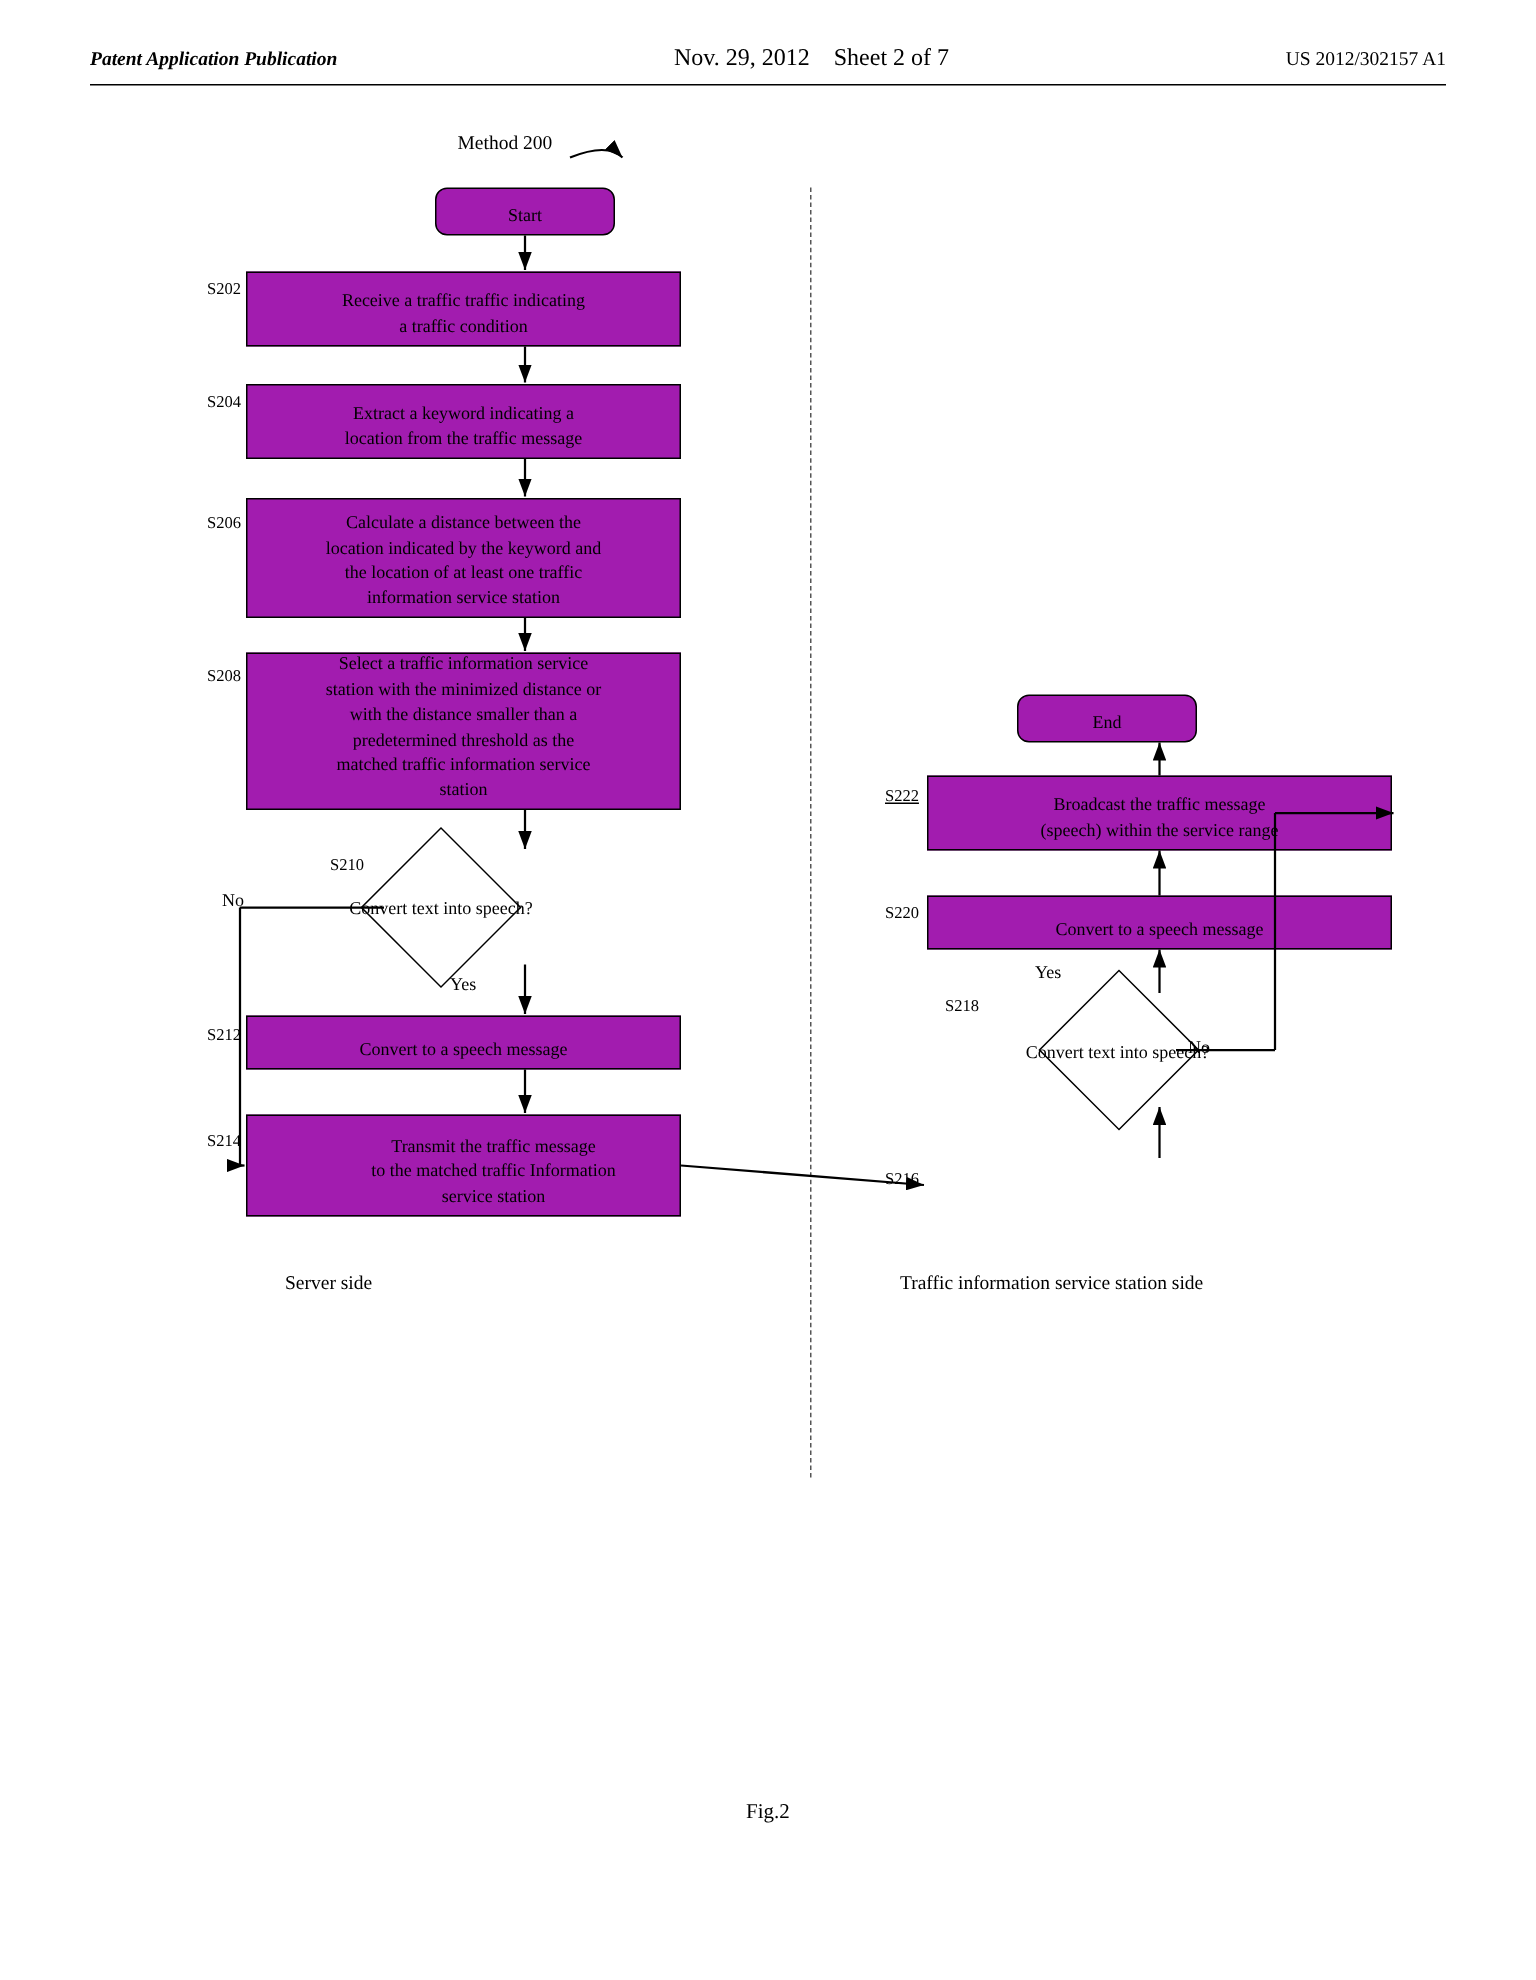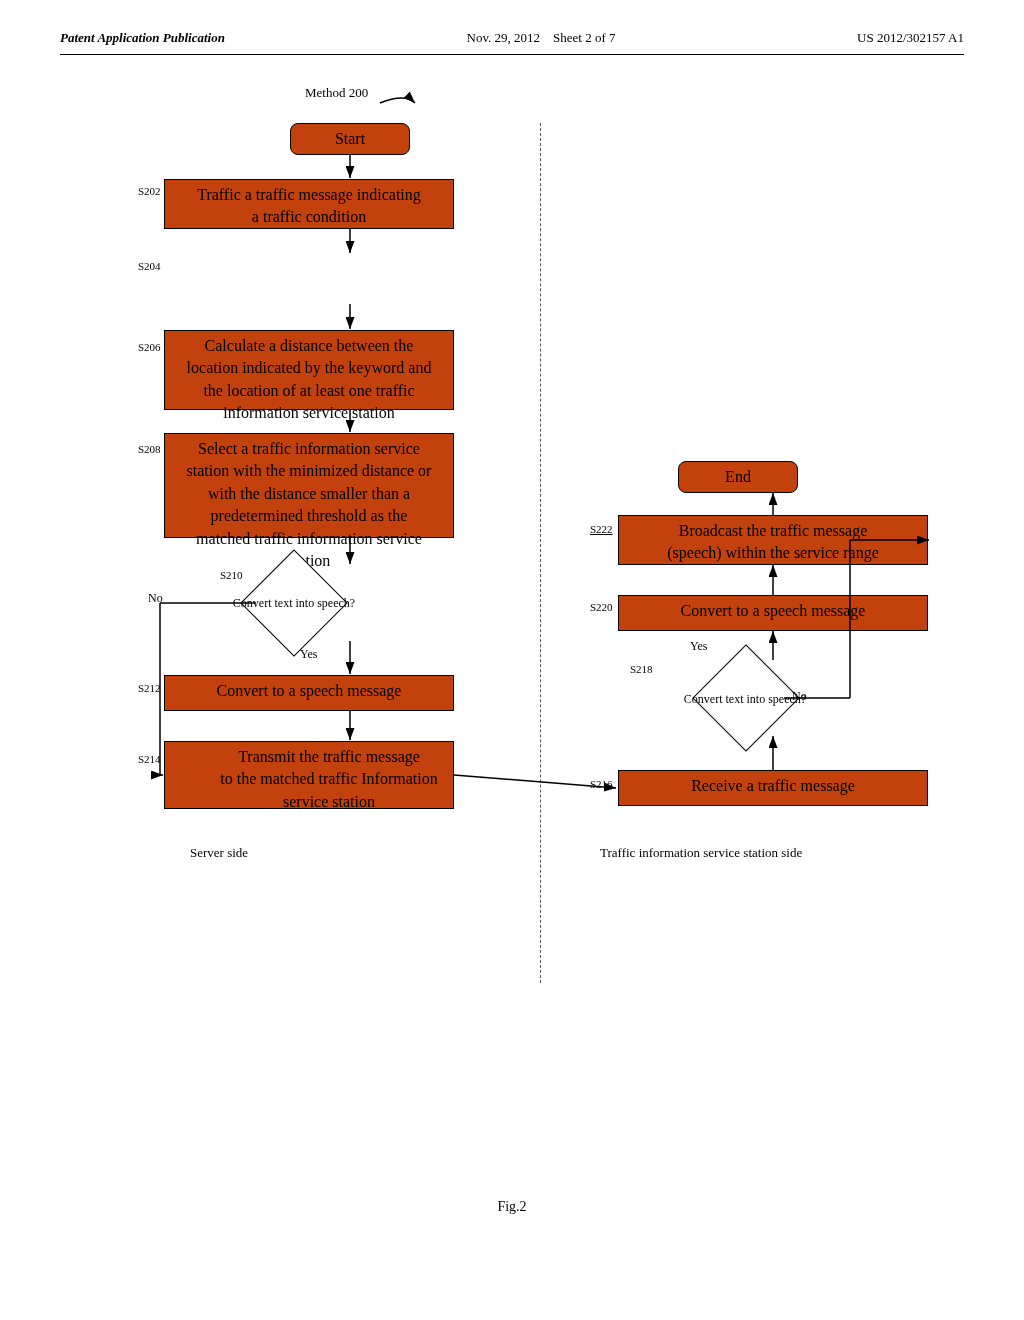--- a/index.html
+++ b/index.html
@@ -28,45 +28,45 @@
       border-bottom: 1px solid #000;
       padding-bottom: 8px;
       margin-bottom: 10px;
     }
     .header-left {
       font-size: 13px;
       font-weight: bold;
       font-style: italic;
     }
     .header-center {
-      font-size: 13px;
+      font-size: 16px;
       text-align: center;
     }
     .header-right {
       font-size: 13px;
     }
 
     
     .diagram-area {
       position: relative;
       width: 100%;
       height: 1160px;
       margin-top: 20px;
     }
 
     
     .flow-box {
       position: absolute;
       border: 1.5px solid #000;
-      background: #c2410c;
+      background: #a21caf;
       display: flex;
-      align-items: flex-start;
+      align-items: flex-end;
       justify-content: center;
       text-align: center;
-      font-size: 16px;
+      font-size: 12px;
       line-height: 1.4;
       padding: 4px 8px;
     }
 
     .flow-rounded {
       border-radius: 8px;
     }
 
     .flow-diamond {
       position: absolute;
@@ -147,25 +147,29 @@
   <div class="diagram-area">
 
     <div class="method-label" style="left: 245px; top: 10px;">Method  200</div>
 
     <div class="flow-box flow-rounded" style="left: 230px; top: 48px; width: 120px; height: 32px;">
       <span>Start</span>
     </div>
 
     <div class="step-label" style="left: 78px; top: 110px;">S202</div>
     <div class="flow-box" style="left: 104px; top: 104px; width: 290px; height: 50px;">
-      <span style="white-space: pre-line;">Traffic a traffic message indicating
+      <span style="white-space: pre-line;">Receive a traffic traffic indicating
 a traffic condition</span>
     </div>
 
     <div class="step-label" style="left: 78px; top: 185px;">S204</div>
+    <div class="flow-box" style="left: 104px; top: 179px; width: 290px; height: 50px;">
+      <span style="white-space: pre-line;">Extract a keyword indicating a
+location from the traffic message</span>
+    </div>
 
     <div class="step-label" style="left: 78px; top: 266px;">S206</div>
     <div class="flow-box" style="left: 104px; top: 255px; width: 290px; height: 80px;">
       <span style="white-space: pre-line;">Calculate a distance between the
 location indicated by the keyword and
 the location of at least one traffic
 information service station</span>
     </div>
 
     <div class="step-label" style="left: 78px; top: 368px;">S208</div>
@@ -221,23 +225,20 @@
 
     <div class="step-label" style="left: 570px; top: 588px;">S218</div>
     <div class="flow-diamond" style="left: 648px; top: 585px; width: 76px; height: 76px;"></div>
     <div class="flow-diamond-label" style="left: 580px; top: 598px; width: 210px; height: 52px;">
       <span>Convert text into speech?</span>
     </div>
 
     <div style="position: absolute; left: 732px; top: 614px; font-size: 12px;">No</div>
 
     <div class="step-label" style="left: 530px; top: 703px;">S216</div>
-    <div class="flow-box" style="left: 558px; top: 695px; width: 310px; height: 36px;">
-      <span>Receive a traffic message</span>
-    </div>
 
     <div class="bottom-label" style="left: 130px; top: 770px;">Server side</div>
     <div class="bottom-label" style="left: 540px; top: 770px;">Traffic information service station side</div>
 
     <div class="fig-label" style="bottom: 20px;">Fig.2</div>
 
     <svg class="svg-overlay" xmlns="http://www.w3.org/2000/svg">
       <defs>
         <marker id="arrowhead" markerWidth="8" markerHeight="6" refX="8" refY="3" orient="auto">
           <polygon points="0 0, 8 3, 0 6" fill="#000"></polygon>

